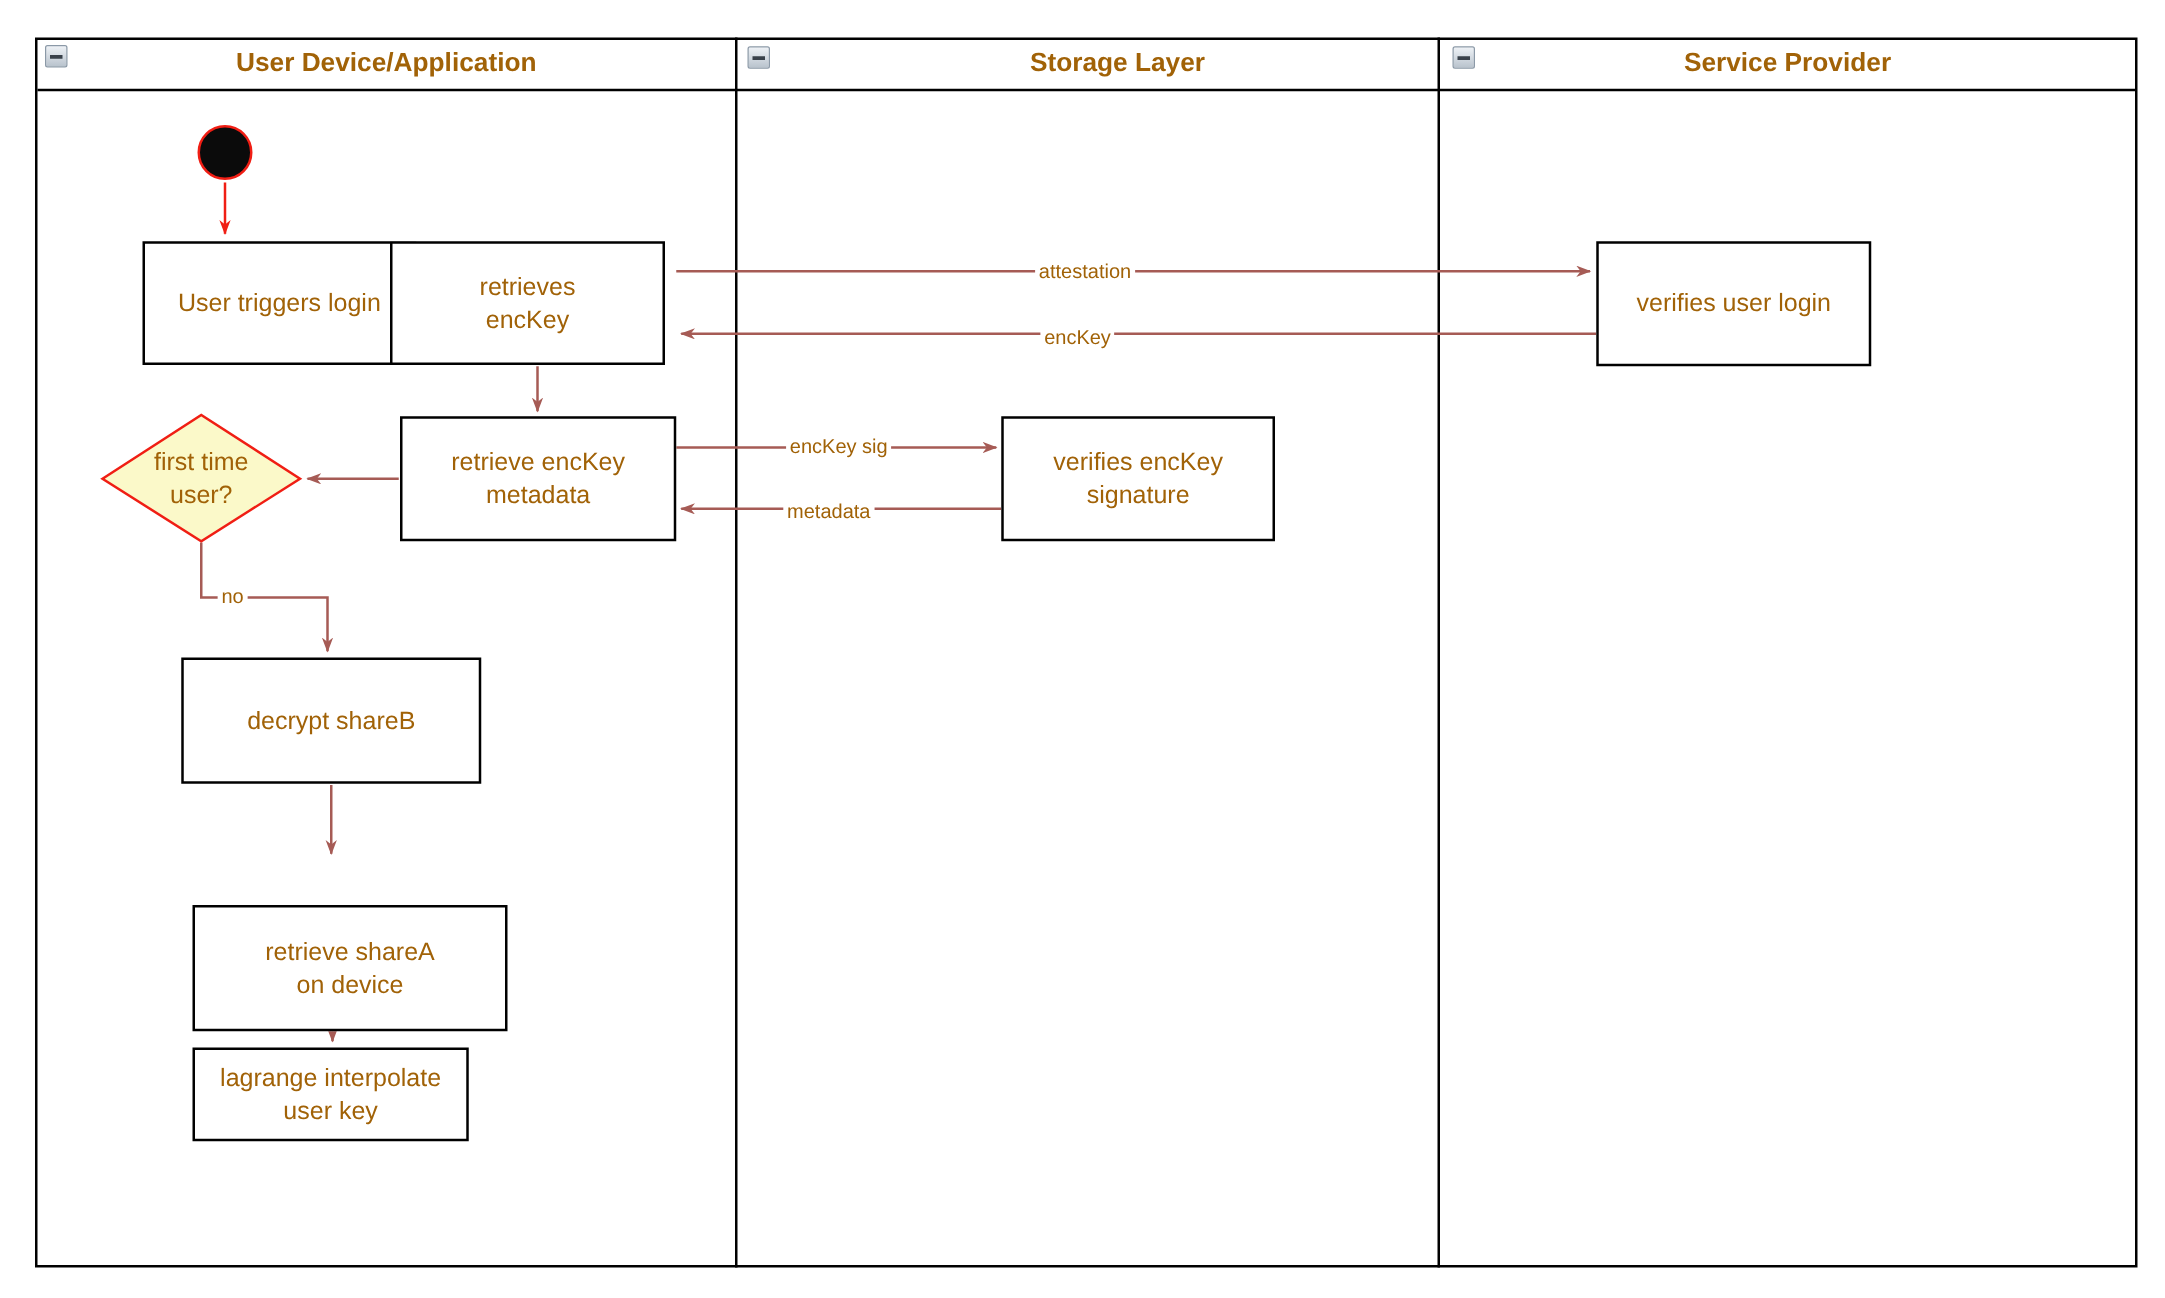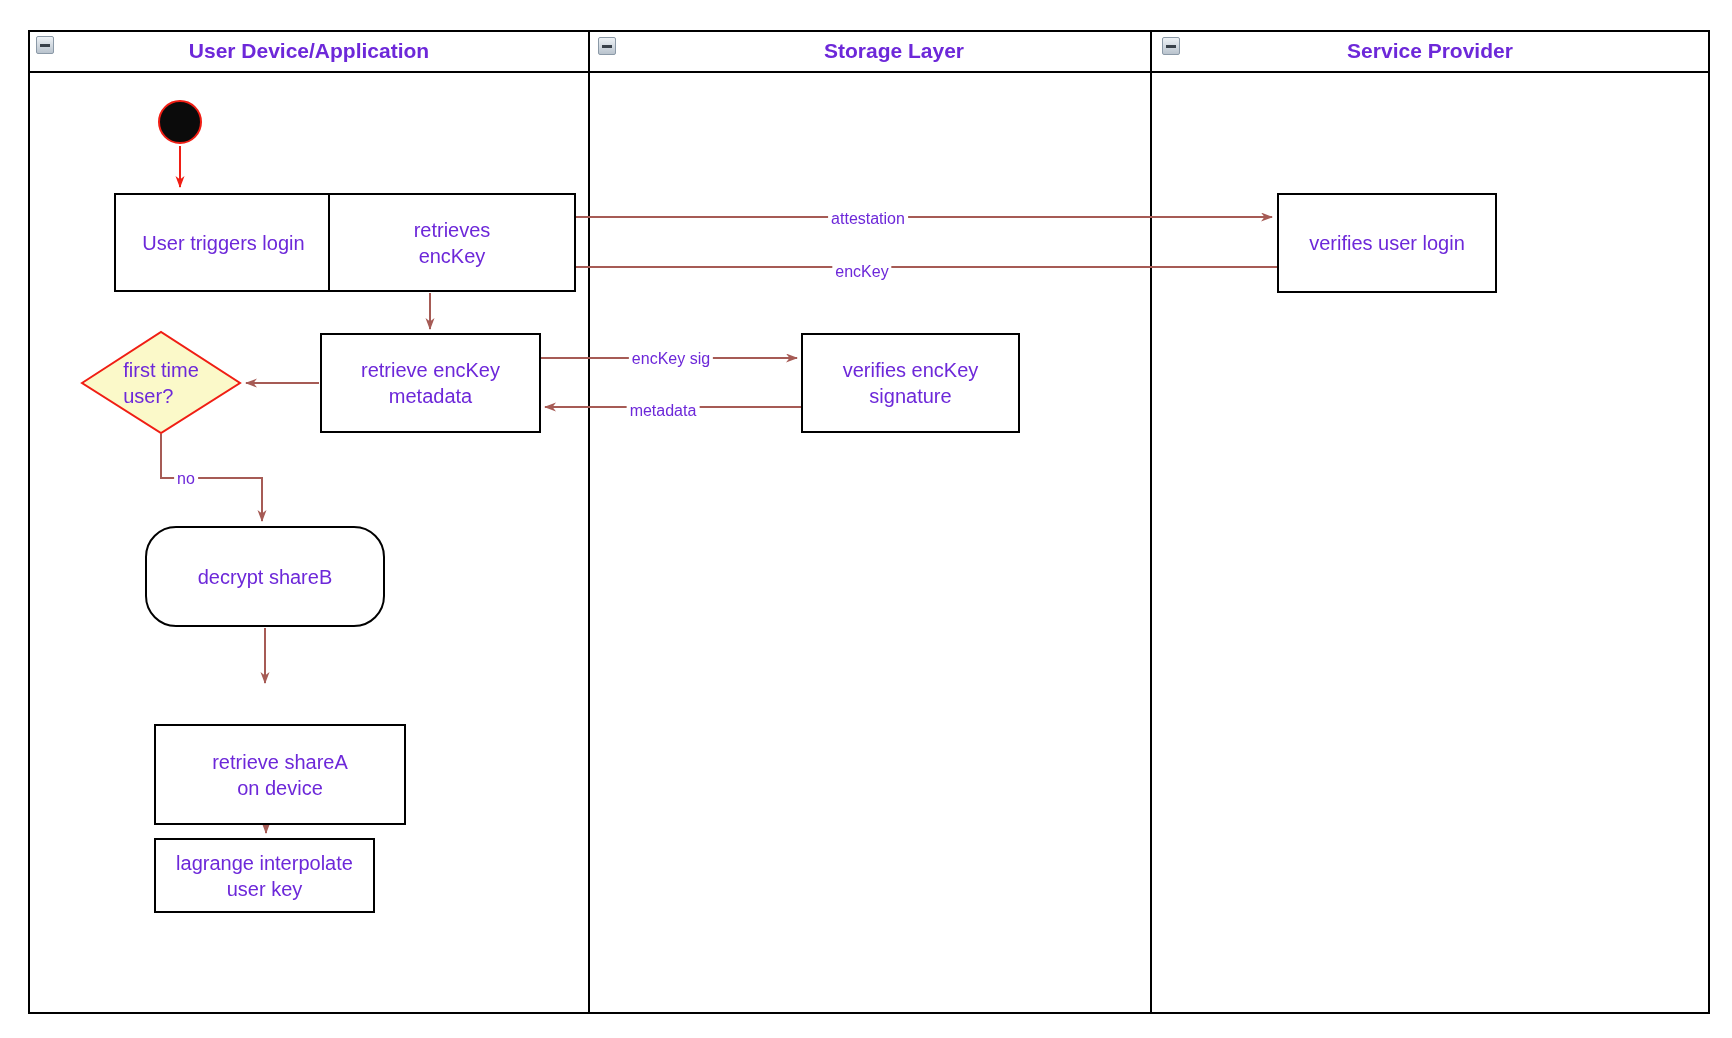--- a/index.html
+++ b/index.html
@@ -1,21 +1,21 @@
 <!DOCTYPE html>
 <html><head>
 <meta charset="utf-8">
 <style>
   html,body{margin:0;padding:0;background:#ffffff;}
   #canvas{
     position:relative;
     width:1732px;height:1038px;
     background:#ffffff;
     font-family:"Liberation Sans", sans-serif;
-    color:#6d28d9;
+    color:#a16207;
     overflow:hidden;
   }
   
   .frame{
     position:absolute;left:28px;top:30px;width:1682px;height:984px;
     border:2px solid #000;box-sizing:border-box;background:#fff;
   }
   .hline{position:absolute;background:#000;}
   .vline{position:absolute;background:#000;}
   .lane-title{
@@ -37,21 +37,21 @@
     display:flex;align-items:center;justify-content:center;text-align:center;
     font-size:20px;line-height:26px;white-space:pre-line;z-index:2;
   }
   .start-node{
     position:absolute;left:158px;top:100px;width:44px;height:44px;
     box-sizing:border-box;border-radius:50%;
     background:#0b0b0b;border:2px solid #f01e14;z-index:2;
   }
   .diamond-label{
     position:absolute;left:91px;top:356px;width:140px;height:53px;
-    display:flex;align-items:center;justify-content:center;text-align:left;
+    display:flex;align-items:center;justify-content:center;text-align:center;
     font-size:20px;line-height:26px;white-space:pre-line;z-index:2;
   }
   
   #edges{position:absolute;left:0;top:0;z-index:1;pointer-events:none;}
   .edge-label{
     position:absolute;transform:translate(-50%,-50%);
     background:#fff;padding:0 3px;font-size:16px;line-height:23px;
     white-space:nowrap;z-index:3;
   }
 </style>
@@ -122,34 +122,34 @@
   <div class="edge-label" style="left:671px;top:358px;">encKey sig</div>
   <div class="edge-label" style="left:663px;top:410px;">metadata</div>
   <div class="edge-label" style="left:186px;top:478px;">no</div>
 
   <div class="start-node"></div>
 
   <div class="node" style="left:70px;top:193px;width:219px;height:99px;margin-left:44px;">
     <span>User triggers login</span>
   </div>
 
-  <div class="node" style="left:328px;top:193px;width:248px;height:99px;">
+  <div class="node" style="left:312px;top:193px;width:220px;height:99px;">
     <span>retrieves
 encKey</span>
   </div>
 
   <div class="node" style="left:320px;top:333px;width:221px;height:100px;align-items:center;">
     <span>retrieve encKey
 metadata</span>
   </div>
 
   <div class="diamond-label">first time
 user?</div>
 
-  <div class="node" style="left:145px;top:526px;width:240px;height:101px;border-radius:31px;">
+  <div class="node" style="left:145px;top:526px;width:240px;height:101px;">
     <span>decrypt shareB</span>
   </div>
 
   <div class="node" style="left:154px;top:724px;width:252px;height:101px;">
     <span>retrieve shareA
 on device</span>
   </div>
 
   <div class="node" style="left:154px;top:838px;width:221px;height:75px;">
     <span>lagrange interpolate

